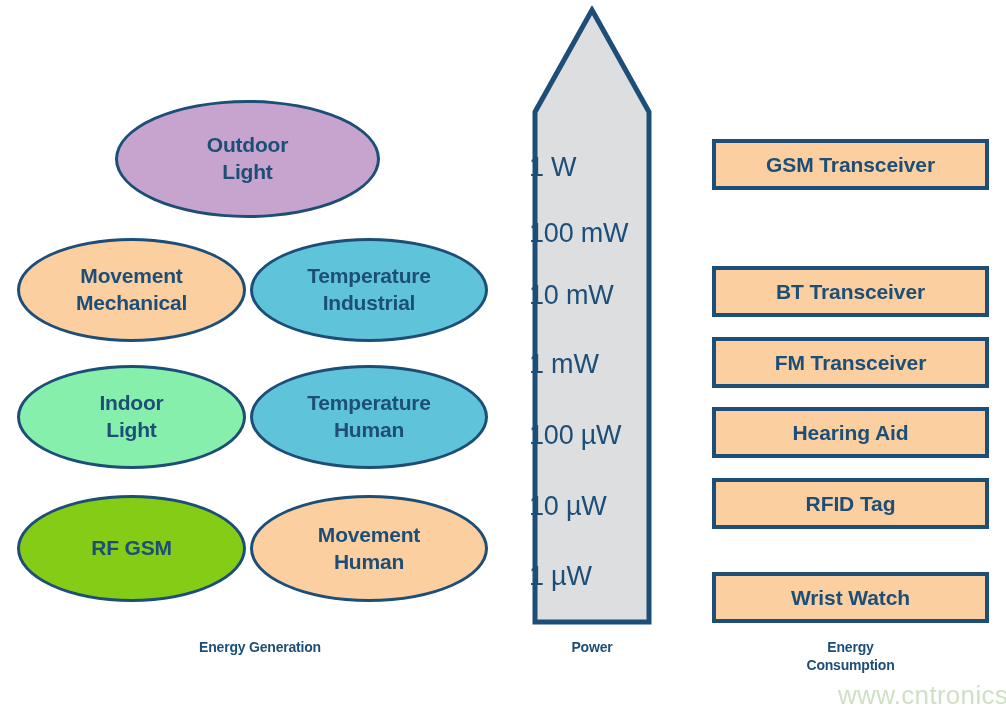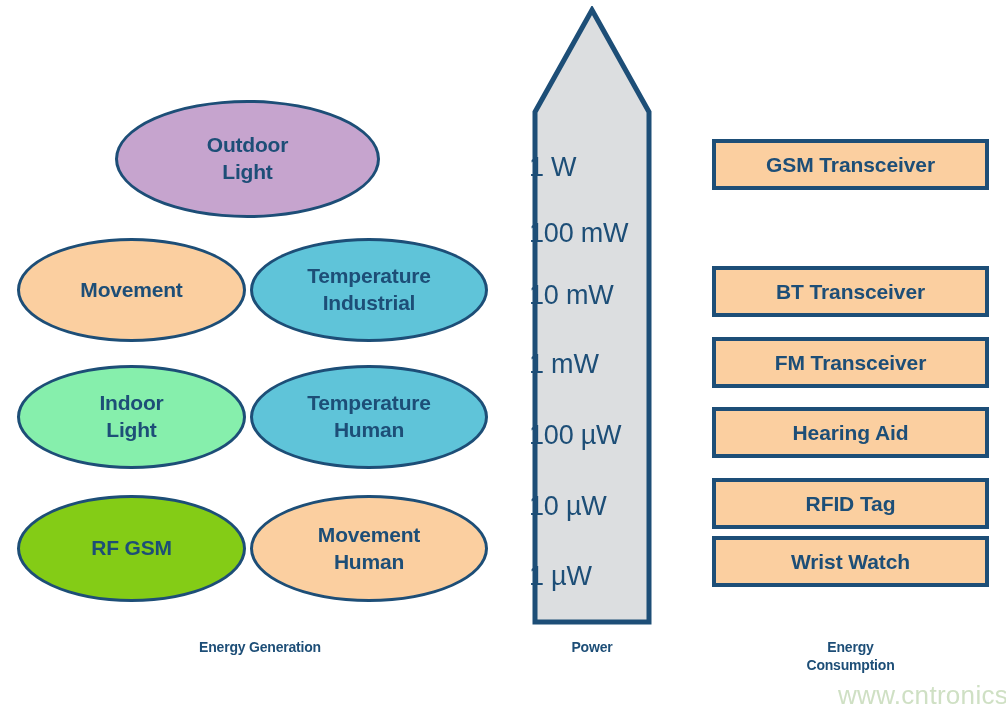--- a/index.html
+++ b/index.html
@@ -108,20 +108,21 @@
     <div class="abs ellipse" style="left:115px; top:100px; width:265px; height:118px; background:#c6a4ce;">
       <div>
         <span>Outdoor</span>
         <span>Light</span>
       </div>
     </div>
 
     <div class="abs ellipse" style="left:17px; top:238px; width:229px; height:104px; background:#fbcfa0;">
       <div>
         <span>Movement</span>
+        <span>Mechanical</span>
       </div>
     </div>
 
     <div class="abs ellipse" style="left:250px; top:238px; width:238px; height:104px; background:#5fc4d9;">
       <div>
         <span>Temperature</span>
         <span>Industrial</span>
       </div>
     </div>
 
@@ -191,21 +192,21 @@
     </div>
 
     <div class="abs cbox" style="top:407px;">
       <span>Hearing Aid</span>
     </div>
 
     <div class="abs cbox" style="top:478px;">
       <span>RFID Tag</span>
     </div>
 
-    <div class="abs cbox" style="top:536px;text-align:center;">
+    <div class="abs cbox" style="top:572px;text-align:center;">
       <span>Wrist Watch</span>
     </div>
 
     <div class="caption" style="left:712px; top:638px; width:277px;">
       <span>Energy</span><br>
       <span>Consumption</span>
     </div>
   </div>
 
   <div id="watermark">www.cntronics.com</div>

